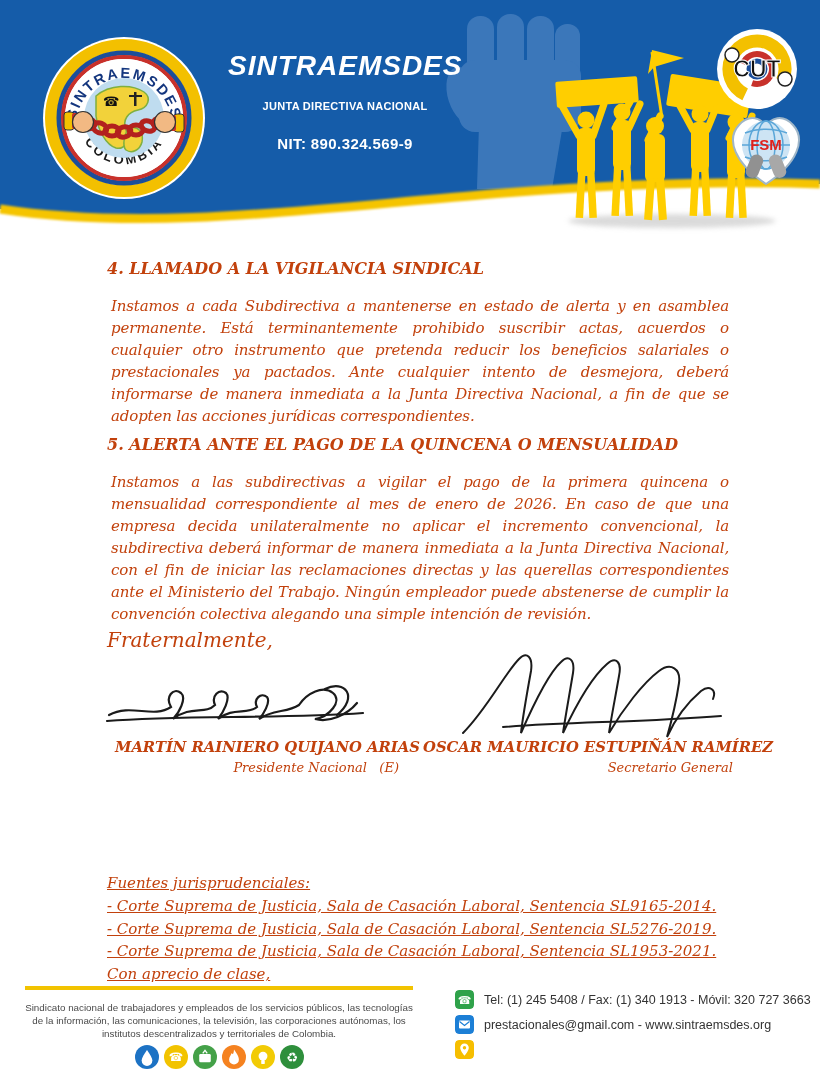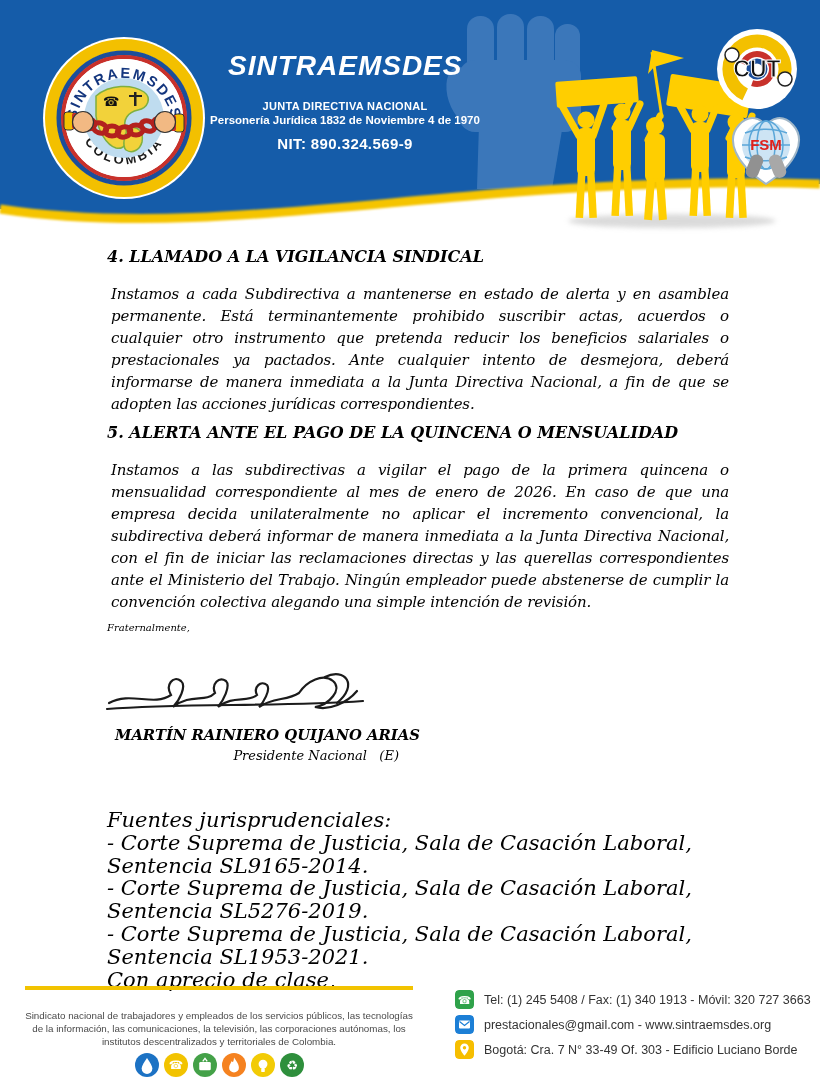--- a/index.html
+++ b/index.html
@@ -7,39 +7,39 @@
         font-family:"DejaVu Serif", serif;}
   
   .header-svg{position:absolute;left:0;top:0;display:block;}
   .htxt{position:absolute;color:#ffffff;font-family:"Liberation Sans", sans-serif;
         text-align:center;font-weight:bold;}
   .h-title{left:228px;top:50px;width:234px;font-size:28px;font-style:italic;letter-spacing:1px;}
   .h-sub1{left:228px;top:100px;width:234px;font-size:11px;letter-spacing:.3px;}
   .h-sub2{left:183px;top:114px;width:324px;font-size:11.5px;}
   .h-nit{left:228px;top:135px;width:234px;font-size:15px;letter-spacing:.4px;}
   
-  .doc{position:absolute;left:107px;top:246px;width:626px;color:#000000;font-style:italic;}
+  .doc{position:absolute;left:107px;top:258px;width:626px;color:#c2410c;font-style:italic;}
   .sec-h{font-size:16px;font-weight:bold;line-height:22px;margin:0 0 15px 0;}
   .sec-h.second{margin-top:7px;}
   .para{font-size:15px;line-height:22px;text-align:justify;letter-spacing:-0.15px;margin:4px;}
-  .closing{font-size:10px;line-height:22px;margin:2px 0 4px 0;}
+  .closing{font-size:20px;line-height:22px;margin:2px 0 4px 0;}
   .sig-row{display:flex;margin-top:12px;}
   .sig-block{display:flex;flex-direction:column;}
   .sig-left{width:292px;}
   .sig-right{width:318px;margin-left:16px;}
   .sig-scrawl{display:block;margin-bottom:-4px;}
   .sig-left .sig-scrawl{margin-left:-6px;}
   .sig-right .sig-scrawl{margin-left:38px;margin-top:-14px;}
   .sig-name{font-size:14.8px;font-weight:bold;line-height:20px;white-space:nowrap;margin-left:8px;}
   .sig-title{font-size:13px;line-height:21px;text-align:right;white-space:pre-wrap;}
-  .sources{margin-top:43px;font-size:21px;line-height:22.8px;}
+  .sources{margin-top:94px;font-size:15px;line-height:22.8px;text-decoration:underline;}
   .sources div{margin:0;}
   
   .footer-left{position:absolute;left:25px;top:986px;width:388px;
-      border-top:4px solid #F2C300;padding-top:19px;text-align:center;
+      border-top:4px solid #F2C300;padding-top:11px;text-align:center;
       font-family:"Liberation Sans", sans-serif;font-size:9.8px;line-height:13px;color:#4a4a4a;}
   .service-row{margin-top:5px;display:flex;justify-content:center;gap:5px;}
   .footer-right{position:absolute;left:455px;top:990px;display:flex;flex-direction:column;gap:6px;
       font-family:"Liberation Sans", sans-serif;}
   .contact-row{display:flex;align-items:center;height:19px;}
   .contact-ic{width:19px;height:19px;border-radius:4px;flex:0 0 auto;}
   .contact-txt{margin-left:10px;font-size:12.5px;color:#333;}
 </style>
 </head>
 <body>
@@ -187,21 +187,20 @@
         <path d="M-21 9 C-8 14 8 14 21 9"></path>
       </g>
       <rect x="-18" y="6" width="13" height="24" rx="6" fill="#919191" transform="rotate(22 -12 18)"></rect>
       <rect x="5" y="6" width="13" height="24" rx="6" fill="#A8A8A8" transform="rotate(-22 12 18)"></rect>
       <text x="0" y="2" text-anchor="middle" font-family="Liberation Sans, sans-serif" font-size="15" font-weight="bold" fill="#E0201B">FSM</text>
     </g>
   </svg>
 
   <div class="htxt h-title">SINTRAEMSDES</div>
   <div class="htxt h-sub1">JUNTA DIRECTIVA NACIONAL</div>
-  <div class="htxt h-sub2">Personería Jurídica 1832 de Noviembre 4 de 1970</div>
   <div class="htxt h-nit">NIT: 890.324.569-9</div>
 
   <div class="doc">
     <div class="sec-h">4. LLAMADO A LA VIGILANCIA SINDICAL</div>
     <p class="para">Instamos a cada Subdirectiva a mantenerse en estado de alerta y en asamblea permanente. Está terminantemente prohibido suscribir actas, acuerdos o cualquier otro instrumento que pretenda reducir los beneficios salariales o prestacionales ya pactados. Ante cualquier intento de desmejora, deberá informarse de manera inmediata a la Junta Directiva Nacional, a fin de que se adopten las acciones jurídicas correspondientes.</p>
 
     <div class="sec-h second">5. ALERTA ANTE EL PAGO DE LA QUINCENA O MENSUALIDAD</div>
     <p class="para">Instamos a las subdirectivas a vigilar el pago de la primera quincena o mensualidad correspondiente al mes de enero de 2026. En caso de que una empresa decida unilateralmente no aplicar el incremento convencional, la subdirectiva deberá informar de manera inmediata a la Junta Directiva Nacional, con el fin de iniciar las reclamaciones directas y las querellas correspondientes ante el Ministerio del Trabajo. Ningún empleador puede abstenerse de cumplir la convención colectiva alegando una simple intención de revisión.</p>
 
     <p class="closing">Fraternalmente,</p>
@@ -211,20 +210,30 @@
         <svg class="sig-scrawl" width="268" height="78" viewBox="0 0 268 78">
           <g stroke="#1b1b1b" stroke-width="2.2" fill="none" stroke-linecap="round">
             <path d="M8 52 C30 40 52 56 70 44 C64 34 72 24 80 30 C86 35 78 50 72 56 C90 42 104 52 114 42 C110 33 118 25 125 30 C130 35 122 50 117 56 C132 44 146 52 156 44 C152 36 160 29 166 34 C170 39 162 52 158 56 C172 46 186 50 198 42 C206 30 222 22 232 30 C242 38 228 54 214 56 C228 60 246 52 256 40"></path>
             <path d="M6 58 C80 52 180 56 262 50"></path>
             <path d="M224 26 C244 16 258 34 236 52"></path>
           </g>
         </svg>
         <div class="sig-name">MARTÍN RAINIERO QUIJANO ARIAS</div>
         <div class="sig-title">Presidente Nacional   (E)</div>
       </div>
+      <div class="sig-block sig-right">
+        <svg class="sig-scrawl" width="280" height="92" viewBox="0 0 280 92">
+          <g stroke="#1b1b1b" stroke-width="2" fill="none" stroke-linecap="round">
+            <path d="M10 84 C34 60 52 24 66 10 C74 2 80 8 78 22 C74 44 70 66 68 84 C82 52 96 24 108 13 C116 5 122 11 120 24 C116 48 112 70 110 84 C124 54 140 27 154 15 C163 7 169 13 166 27 C162 50 158 70 156 84 C170 60 190 34 206 22 C218 13 228 20 226 34 C223 54 218 74 214 88 C222 70 234 54 248 42 C256 36 264 40 260 50"></path>
+            <path d="M50 78 C115 73 195 73 268 67"></path>
+          </g>
+        </svg>
+        <div class="sig-name">OSCAR MAURICIO ESTUPIÑÁN RAMÍREZ</div>
+        <div class="sig-title">Secretario General</div>
+      </div>
     </div>
 
     <div class="sources">
       <div>Fuentes jurisprudenciales:</div>
       <div>- Corte Suprema de Justicia, Sala de Casación Laboral, Sentencia SL9165-2014.</div>
       <div>- Corte Suprema de Justicia, Sala de Casación Laboral, Sentencia SL5276-2019.</div>
       <div>- Corte Suprema de Justicia, Sala de Casación Laboral, Sentencia SL1953-2021.</div>
       <div>Con aprecio de clase,</div>
     </div>
   </div>
@@ -276,17 +285,16 @@
         <path d="M4.5 6.5 L9.5 10.5 L14.5 6.5" stroke="#1C7FD6" stroke-width="1.2" fill="none"></path>
       </svg>
       <span class="contact-txt">prestacionales@gmail.com - www.sintraemsdes.org</span>
     </div>
     <div class="contact-row">
       <svg class="contact-ic" viewBox="0 0 19 19">
         <rect width="19" height="19" rx="4" fill="#F6BE00"></rect>
         <path d="M9.5 3.5 a4.3 4.3 0 0 1 4.3 4.3 c0 3.2 -4.3 8 -4.3 8 s-4.3 -4.8 -4.3 -8 A4.3 4.3 0 0 1 9.5 3.5 Z" fill="#fff"></path>
         <circle cx="9.5" cy="7.8" r="1.7" fill="#F6BE00"></circle>
       </svg>
-      <span class="contact-txt">Bogotá: Cra. 7 N° 33-49 Of. 303 - Edificio Luciano Borde</span>
     </div>
   </div>
 
 </div>
 
 </body></html>

